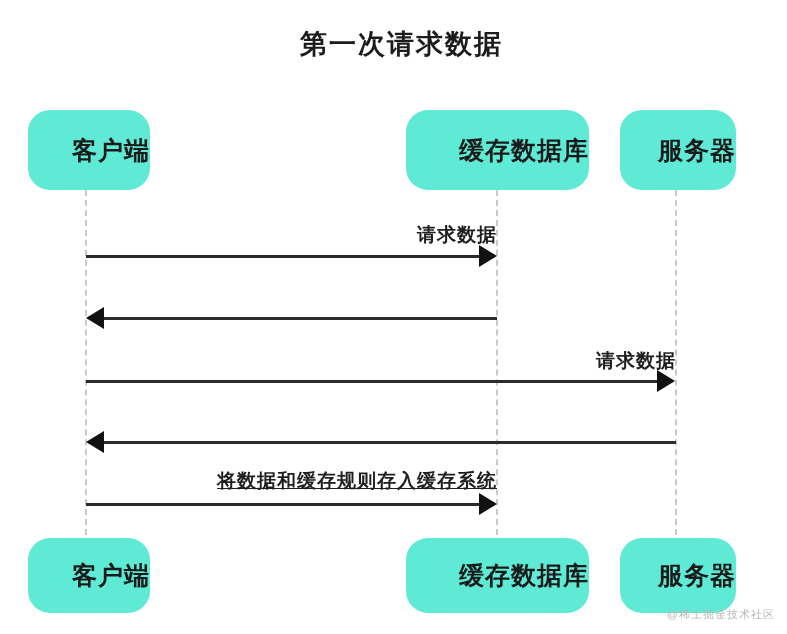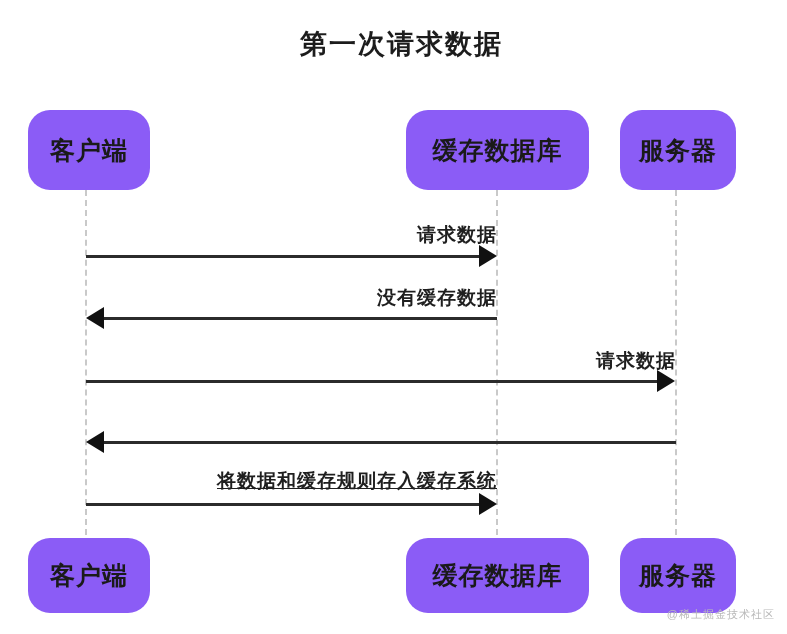--- a/index.html
+++ b/index.html
@@ -25,25 +25,25 @@
     text-align: center;
     font-size: 27px;
     font-weight: bold;
     color: #1c1c1c;
     letter-spacing: 2px;
     font-family: "Liberation Sans", "DejaVu Sans", sans-serif;
     margin-left: 8px;
   }
   .actor-box {
     position: absolute;
-    background: #8b5cf6;
+    background: #5eead4;
     border-radius: 22px;
     display: flex;
     align-items: center;
-    justify-content: center;
+    justify-content: flex-end;
     font-size: 25px;
     font-weight: bold;
     color: #1a1a1a;
     letter-spacing: 1px;
     box-sizing: border-box;
   }
   .lifeline {
     position: absolute;
     width: 0;
     border-left: 2px dashed #c9c9c9;
@@ -107,21 +107,20 @@
     <span>缓存数据库</span>
   </div>
   <div class="actor-box" style="left:620px; top:110px; width:116px; height:80px;">
     <span>服务器</span>
   </div>
 
   <div class="msg-label" style="left:86px; top:222px; width:411px;">请求数据</div>
   <div class="msg-line" style="left:86px; top:255px; width:395px;"></div>
   <div class="arrow-head right" style="left:479px; top:245px;"></div>
 
-  <div class="msg-label" style="left:86px; top:285px; width:411px;">没有缓存数据</div>
   <div class="msg-line" style="left:104px; top:317px; width:393px;"></div>
   <div class="arrow-head left" style="left:86px; top:307px;"></div>
 
   <div class="msg-label" style="left:86px; top:348px; width:590px;">请求数据</div>
   <div class="msg-line" style="left:86px; top:380px; width:572px;"></div>
   <div class="arrow-head right" style="left:657px; top:370px;"></div>
 
   <div class="msg-line" style="left:104px; top:441px; width:572px;"></div>
   <div class="arrow-head left" style="left:86px; top:431px;"></div>
 

